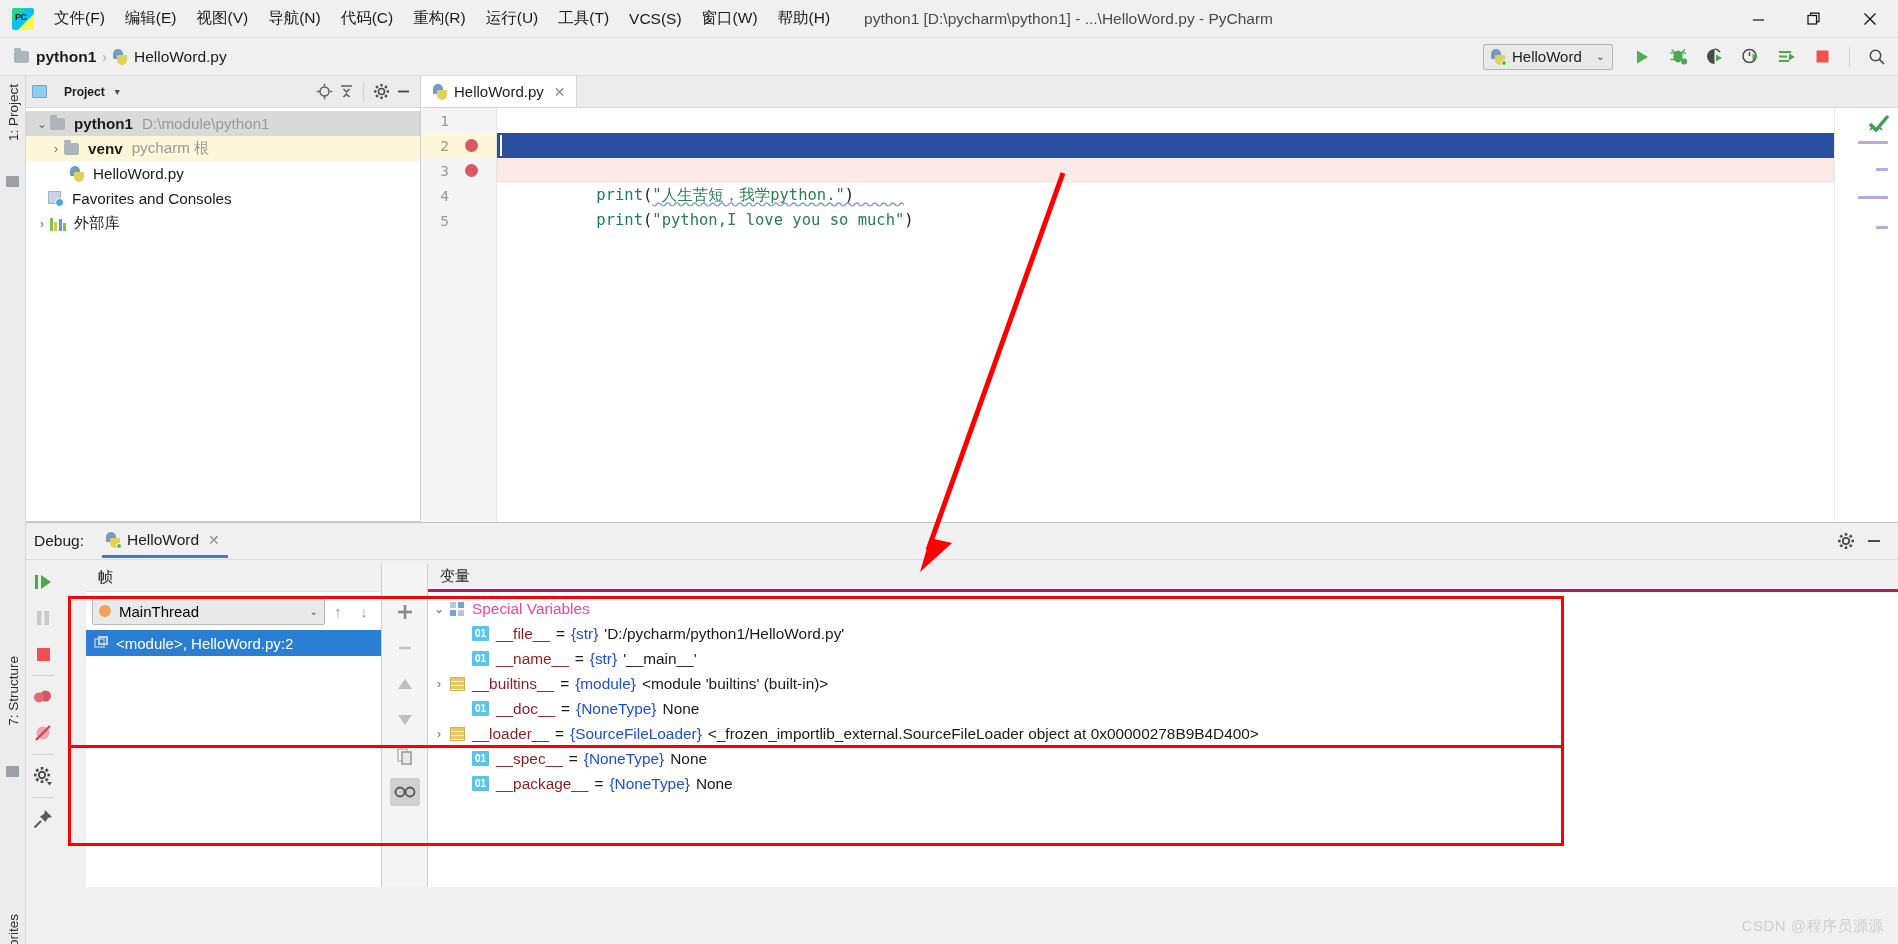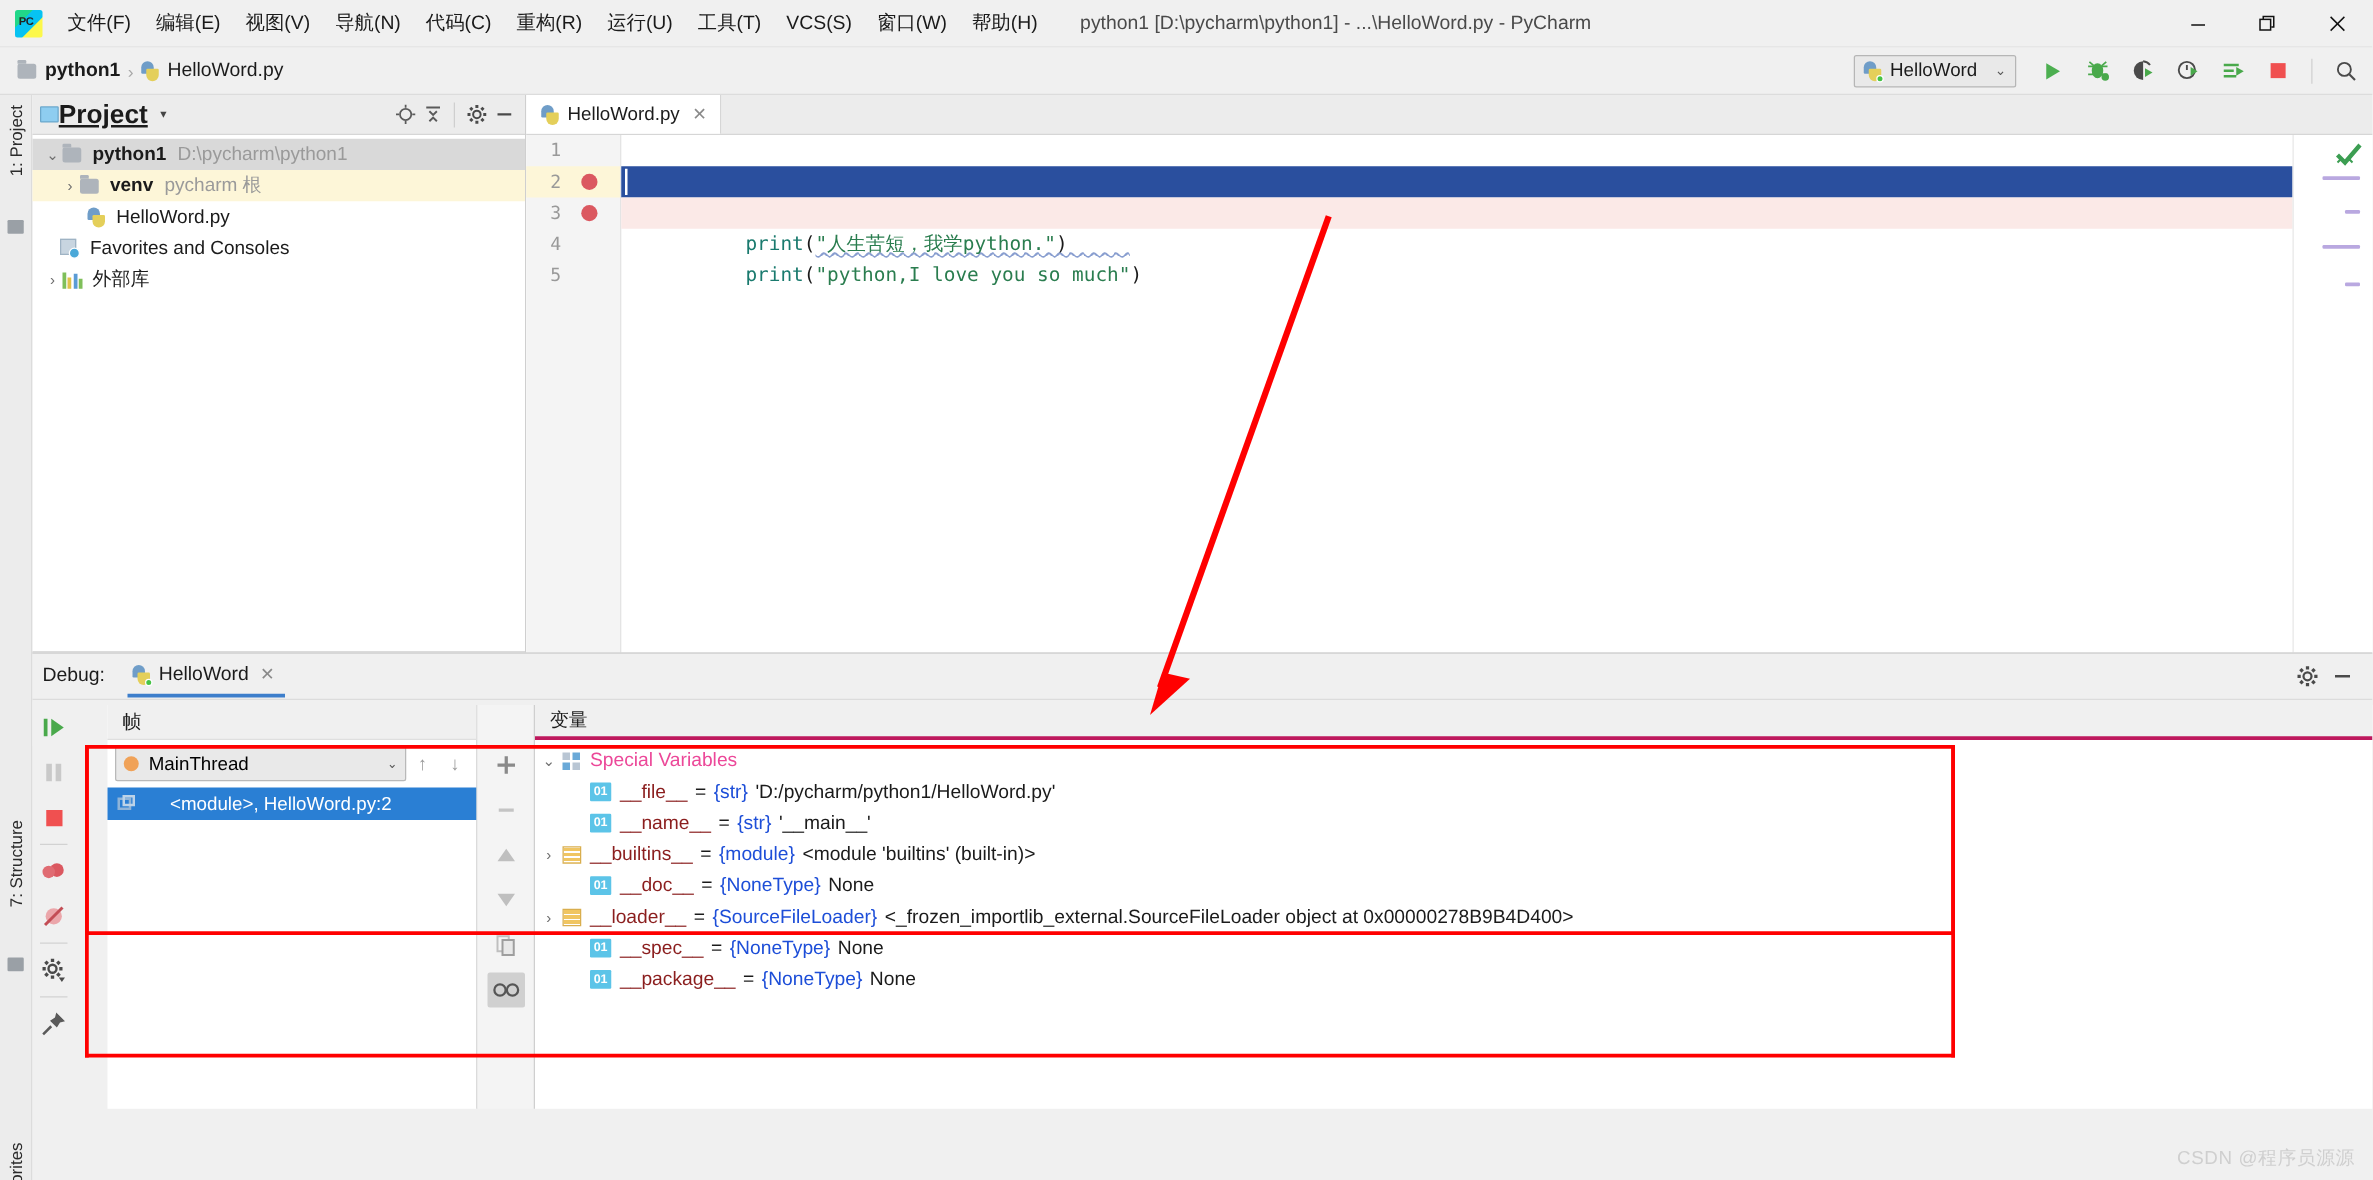--- a/index.html
+++ b/index.html
@@ -100,21 +100,21 @@
 
   
   .project-panel {
     position: absolute; left: 26px; top: 76px; width: 395px; height: 446px;
     background: #fff; border-right: 1px solid #cfcfcf; border-bottom: 1px solid #cfcfcf;
   }
   .panel-head {
     height: 32px; background: #ececec; display: flex; align-items: center;
     border-bottom: 1px solid #d6d6d6; padding: 0 6px;
   }
-  .panel-head .title { font-size: 21px; color: #1b1b1b; font-weight: 600; margin-left: 0; text-decoration: underline; }
+  .panel-head .title { font-size: 12px; color: #1b1b1b; font-weight: 600; margin-left: 17px; }
   .panel-head .caret { margin-left: 10px; color: #444; font-size: 10px; }
   .panel-head .spacer { flex: 1; }
   .ph-ico { width: 22px; height: 22px; display:flex; align-items:center; justify-content:center; cursor: default; }
   .proj-ico {
     width: 15px; height: 13px; background: #8ecdf0; border: 1px solid #6ba8cc; border-radius: 1px;
   }
 
   .tree { padding-top: 3px; font-size: 15.2px; color: #1b1b1b; }
   .tree-row {
     display: flex; align-items: center; height: 25px; padding-left: 8px; white-space: nowrap;
@@ -228,21 +228,21 @@
   .thread-combo {
     flex: 1; display: flex; align-items: center; height: 28px; padding: 0 6px;
     background: #e9e9e9; border: 1px solid #b9b9b9; border-radius: 2px; font-size: 15px; cursor: default;
   }
   .thread-dot { width: 12px; height: 12px; border-radius: 50%; background: #f0a258; margin-right: 8px; }
   .thread-combo .cv { margin-left: auto; font-size: 10px; color: #555; }
   .arrow-btn { width: 26px; height: 28px; display:flex; align-items:center; justify-content:center;
     color: #9a9a9a; font-size: 15px; cursor: default;}
   .frame-row {
     display: flex; align-items: center; height: 26px; padding-left: 8px;
-    background: #2a7fd4; color: #fff; font-size: 15px; cursor: default; gap: 20px;
+    background: #2a7fd4; color: #fff; font-size: 15px; cursor: default;
   }
   .frame-ico { width: 15px; height: 14px; margin-right: 7px; position: relative; }
   .frame-ico .a { position: absolute; left: 0; top: 2px; width: 11px; height: 10px; border: 2px solid #8fb4d8; }
   .frame-ico .b { position: absolute; left: 4px; top: 0; width: 10px; height: 9px; border: 2px solid #bcd3e8; }
 
   .var-side {
     position: absolute; left: 322px; top: 3px; width: 46px; bottom: 57px; background: #f4f4f4;
     border-right: 1px solid #cfcfcf; display: flex; flex-direction: column; align-items: center;
     padding-top: 34px; gap: 8px;
   }
@@ -468,21 +468,21 @@
             <line x1="3" y1="8.5" x2="14" y2="8.5" stroke="#4a4a4a" stroke-width="1.8"></line>
           </svg>
       </span>
     </div>
 
     <div class="tree">
       <div class="tree-row sel-grey">
         <span class="chev">⌄</span>
         <span class="folder-ico"></span>
         <span class="tree-label bold">python1</span>
-        <span class="tree-sub">D:\pycharm\python1</span>
+        <span class="tree-sub">D:\module\python1</span>
       </div>
       <div class="tree-row sel-yellow indent-1">
         <span class="chev">›</span>
         <span class="folder-ico"></span>
         <span class="tree-label bold">venv</span>
         <span class="tree-sub">pycharm 根</span>
       </div>
       <div class="tree-row indent-2">
         <span class="py-ico">
             <i class="b1"></i>

